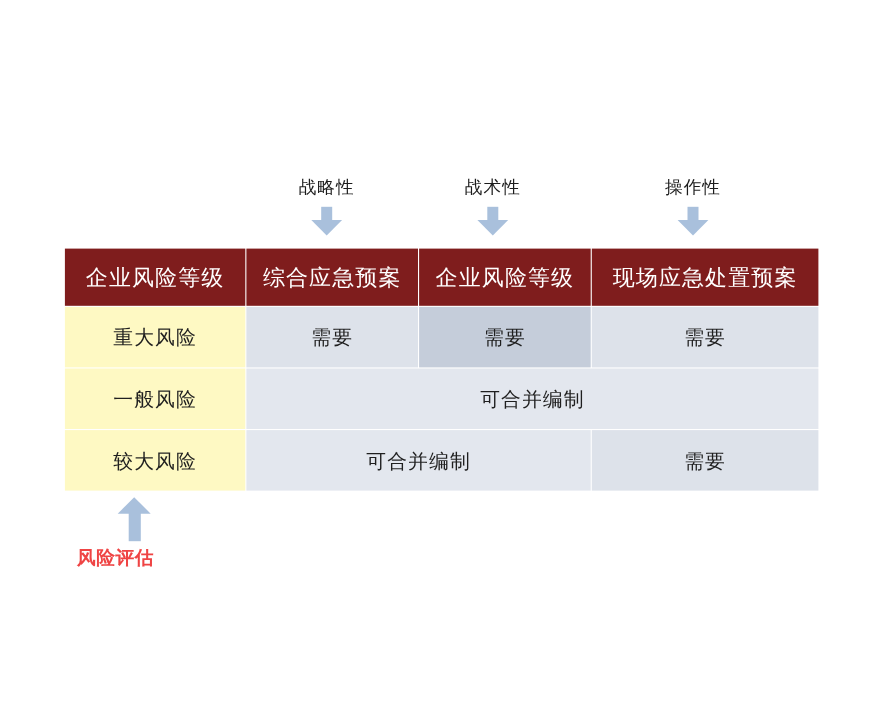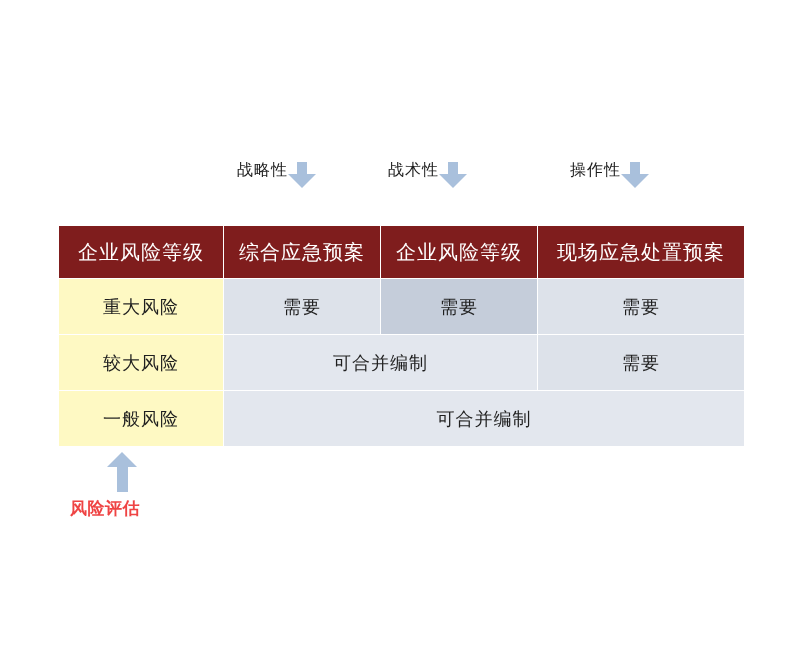--- a/index.html
+++ b/index.html
@@ -20,21 +20,21 @@
     left: 0; top: 0;
     width: 800px;
     height: 650px;
     background: #ffffff;
   }
 
   
   .top-annotation {
     position: absolute;
     display: flex;
-    flex-direction: row;
+    flex-direction: column;
     align-items: center;
     width: 120px;
   }
   .top-annotation .ann-label {
     font-family: "DejaVu Serif", "Liberation Serif", serif;
     font-size: 16px;
     color: #1c1c1c;
     letter-spacing: 1px;
     white-space: nowrap;
     line-height: 1;
@@ -188,28 +188,28 @@
       </tr>
     </thead>
     <tbody>
       <tr>
         <td class="level-cell">重大风险</td>
         <td class="cell-light">需要</td>
         <td class="cell-dark">需要</td>
         <td class="cell-light">需要</td>
       </tr>
       <tr>
+        <td class="level-cell">一般风险</td>
+        <td class="cell-mid" colspan="3">可合并编制</td>
+      </tr>
+      <tr>
         <td class="level-cell">较大风险</td>
         <td class="cell-mid" colspan="2">可合并编制</td>
         <td class="cell-light">需要</td>
       </tr>
-      <tr>
-        <td class="level-cell">一般风险</td>
-        <td class="cell-mid" colspan="3">可合并编制</td>
-      </tr>
     </tbody>
   </table>
 
   <div class="bottom-annotation" style="left:70px; top:452px; width:180px; height:80px;">
     <div class="arrow-up" style="left:37px; top:0;">
       <div class="head"></div>
       <div class="shaft"></div>
     </div>
     <div class="ann-label" style="left:0px; top:48px;">风险评估</div>
   </div>

